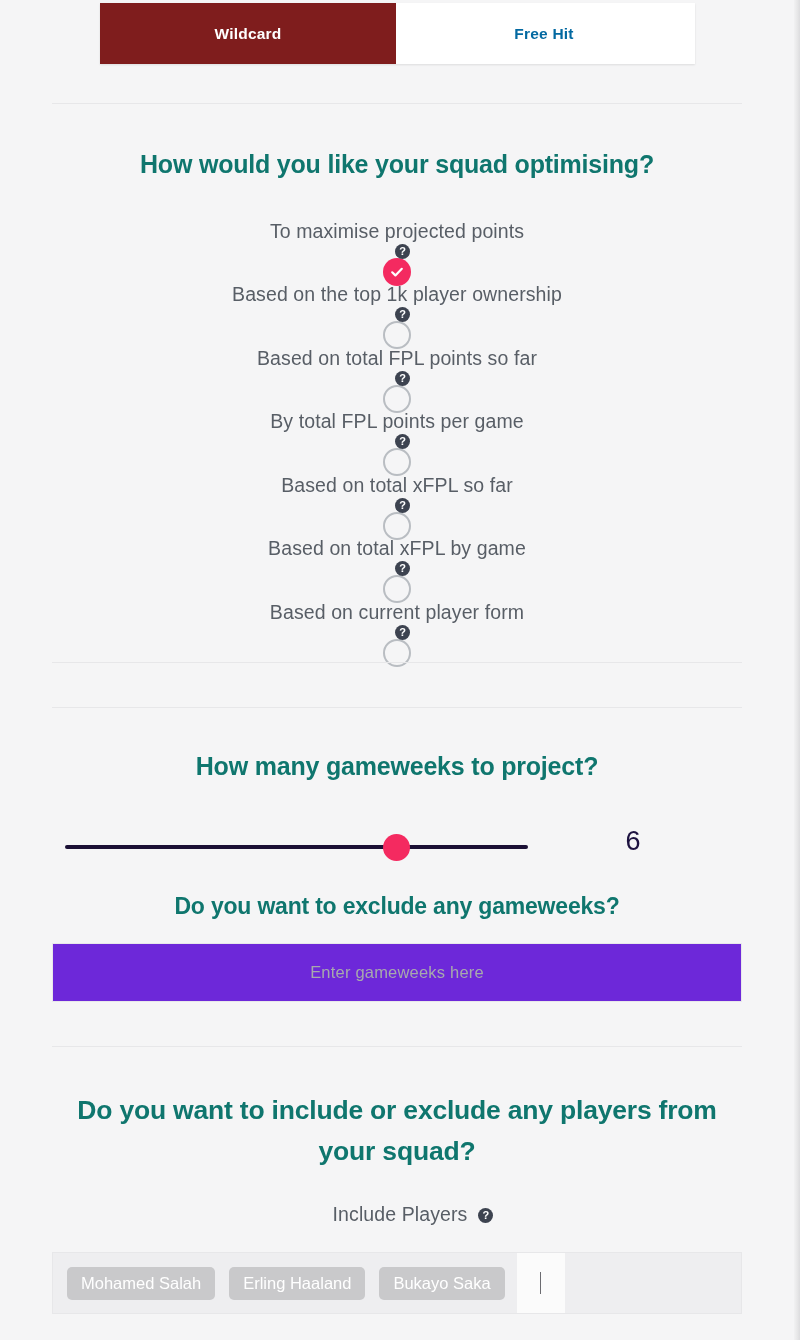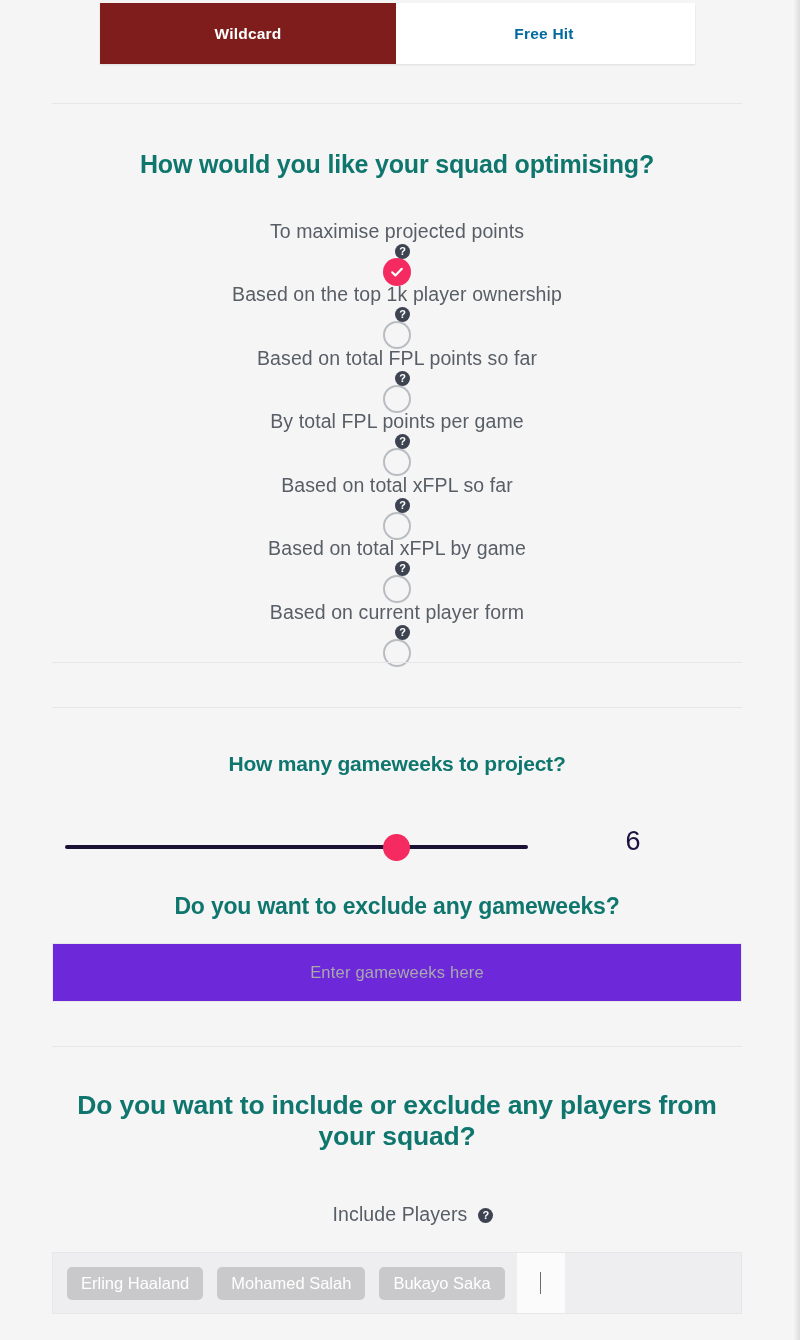--- a/index.html
+++ b/index.html
@@ -76,26 +76,26 @@
   .h-question {
     position: absolute;
     left: 52px;
     width: 690px;
     text-align: center;
     color: #0f766e;
     font-weight: bold;
     letter-spacing: -0.2px;
   }
   #q-optimise { top: 150px; font-size: 25px; }
-  #q-gameweeks { top: 752px; font-size: 21px; }
+  #q-gameweeks { top: 752px; font-size: 25px; }
   #q-exclude-gw { top: 893px; font-size: 23px; }
   #q-players {
     top: 1090px;
     font-size: 26.5px;
-    line-height: 31px;
+    line-height: 41px;
     left: 52px;
     width: 690px;
   }
 
   
   .options {
     position: absolute;
     left: 52px;
     top: 222px;
     width: 690px;
@@ -380,21 +380,21 @@
   <div class="divider" style="top:1046px;"></div>
 
   <div class="h-question" id="q-players">Do you want to include or exclude any players from your squad?</div>
 
   <div class="include-label-row">
     <span class="include-label">Include Players</span>
     <span class="help-icon">?</span>
   </div>
 
   <div class="chips-field">
+    <span class="chip">Mohamed Salah</span>
     <span class="chip">Erling Haaland</span>
-    <span class="chip">Mohamed Salah</span>
     <span class="chip">Bukayo Saka</span>
     <span class="chip-input">
       <span class="caret"></span>
     </span>
   </div>
 
 </div>
 
 </body></html>

